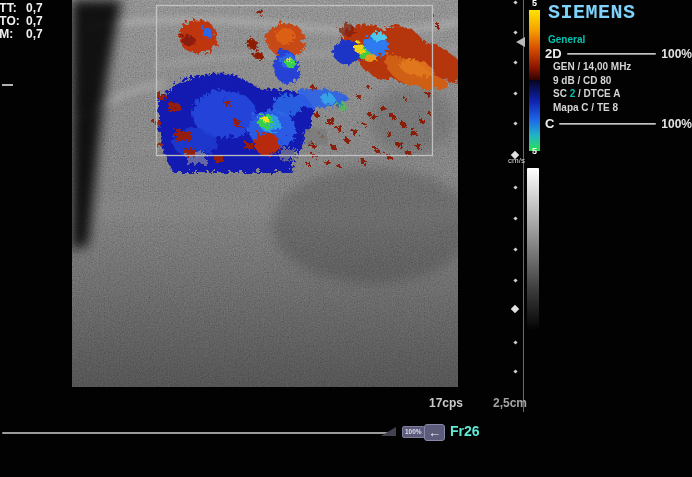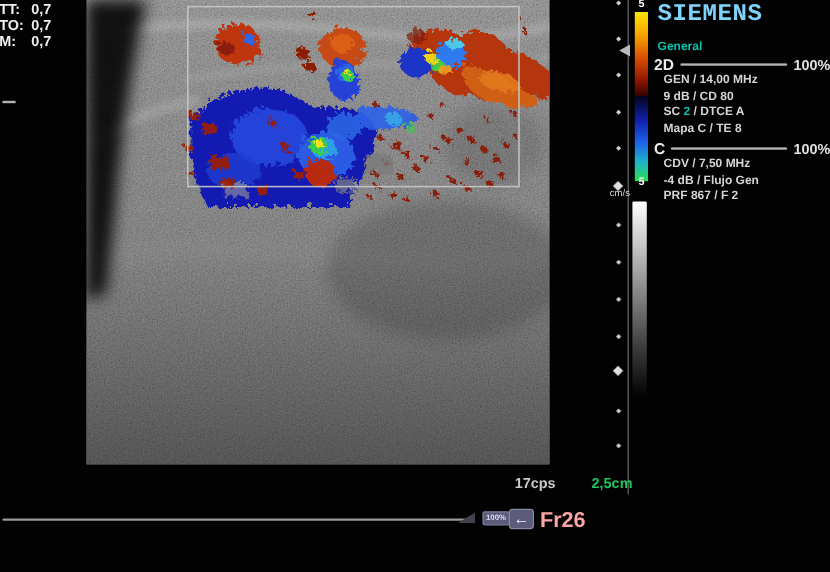--- a/index.html
+++ b/index.html
@@ -46,29 +46,29 @@
   .mode-label{color:#ececec;font-size:13px;font-weight:bold;}
   .mode-line{flex:1;height:2px;background:linear-gradient(#e2e2e2,#6a6a6a);border-radius:1px;}
   .mode-gain{color:#e2e2e2;font-size:12px;font-weight:600;}
   .params{position:absolute;left:531px;color:#d4d4d4;font-size:10px;font-weight:600;line-height:13.6px;white-space:nowrap;margin-left:22px;}
   .params.p2d{top:60px;}
   .params.pc{top:130px;}
   .teal{color:#00c4b0;}
 
   
   .fps{position:absolute;left:429px;top:396px;color:#cacaca;font-size:12px;font-weight:600;}
-  .depth-label{position:absolute;left:493px;top:396px;color:#22c55e;font-size:12px;font-weight:600;}
+  .depth-label{position:absolute;left:493px;top:396px;color:#a3a3a3;font-size:12px;font-weight:600;}
   .cine-line{position:absolute;left:2px;top:432px;width:388px;height:2px;background:#9a9a9a;border-radius:1px;}
   .cine-end{position:absolute;left:381px;top:427px;width:15px;height:9px;background:#42424e;
       clip-path:polygon(0 100%,100% 0,100% 100%);}
   .zoom-badge{position:absolute;left:402px;top:426px;background:#5c5c7a;border:1px solid #7d7d9d;border-radius:2px;
       color:#dcdcf2;font-size:6.5px;font-weight:bold;padding:1px 2px;line-height:8px;}
   .arrow-badge{position:absolute;left:424px;top:424px;width:19px;height:15px;background:#5c5c7a;border:1px solid #8787a7;
       border-radius:3px;color:#efeffc;font-size:13px;font-weight:bold;display:flex;align-items:center;justify-content:center;line-height:13px;}
-  .frame-label{position:absolute;left:450px;top:423px;color:#fca5a5;font-size:18px;font-weight:600;}
+  .frame-label{position:absolute;left:450px;top:423px;color:#5eead4;font-size:14px;font-weight:600;}
 </style>
 </head>
 <body>
 
 <div class="screen">
 
   <div class="indices">
     <div class="idx-row"><span class="idx-label">ITT:</span><span>0,7</span></div>
     <div class="idx-row"><span class="idx-label">ITO:</span><span>0,7</span></div>
     <div class="idx-row"><span class="idx-label">IM:</span><span>0,7</span></div>
@@ -275,25 +275,20 @@
     <div>9 dB / CD 80</div>
     <div><span>SC </span><span class="teal">2</span><span> / DTCE A</span></div>
     <div>Mapa C / TE 8</div>
   </div>
 
   <div class="mode-row rc">
     <span class="mode-label">C</span>
     <span class="mode-line"></span>
     <span class="mode-gain">100%</span>
   </div>
-  <div class="params pc">
-    <div>CDV / 7,50 MHz</div>
-    <div>-4 dB / Flujo Gen</div>
-    <div>PRF 867 / F 2</div>
-  </div>
 
   <span class="fps">17cps</span>
   <span class="depth-label">2,5cm</span>
   <div class="cine-line"></div>
   <div class="cine-end"></div>
   <div class="zoom-badge">100%</div>
   <div class="arrow-badge">
       <span>←</span>
     </div>
   <span class="frame-label">Fr26</span>

